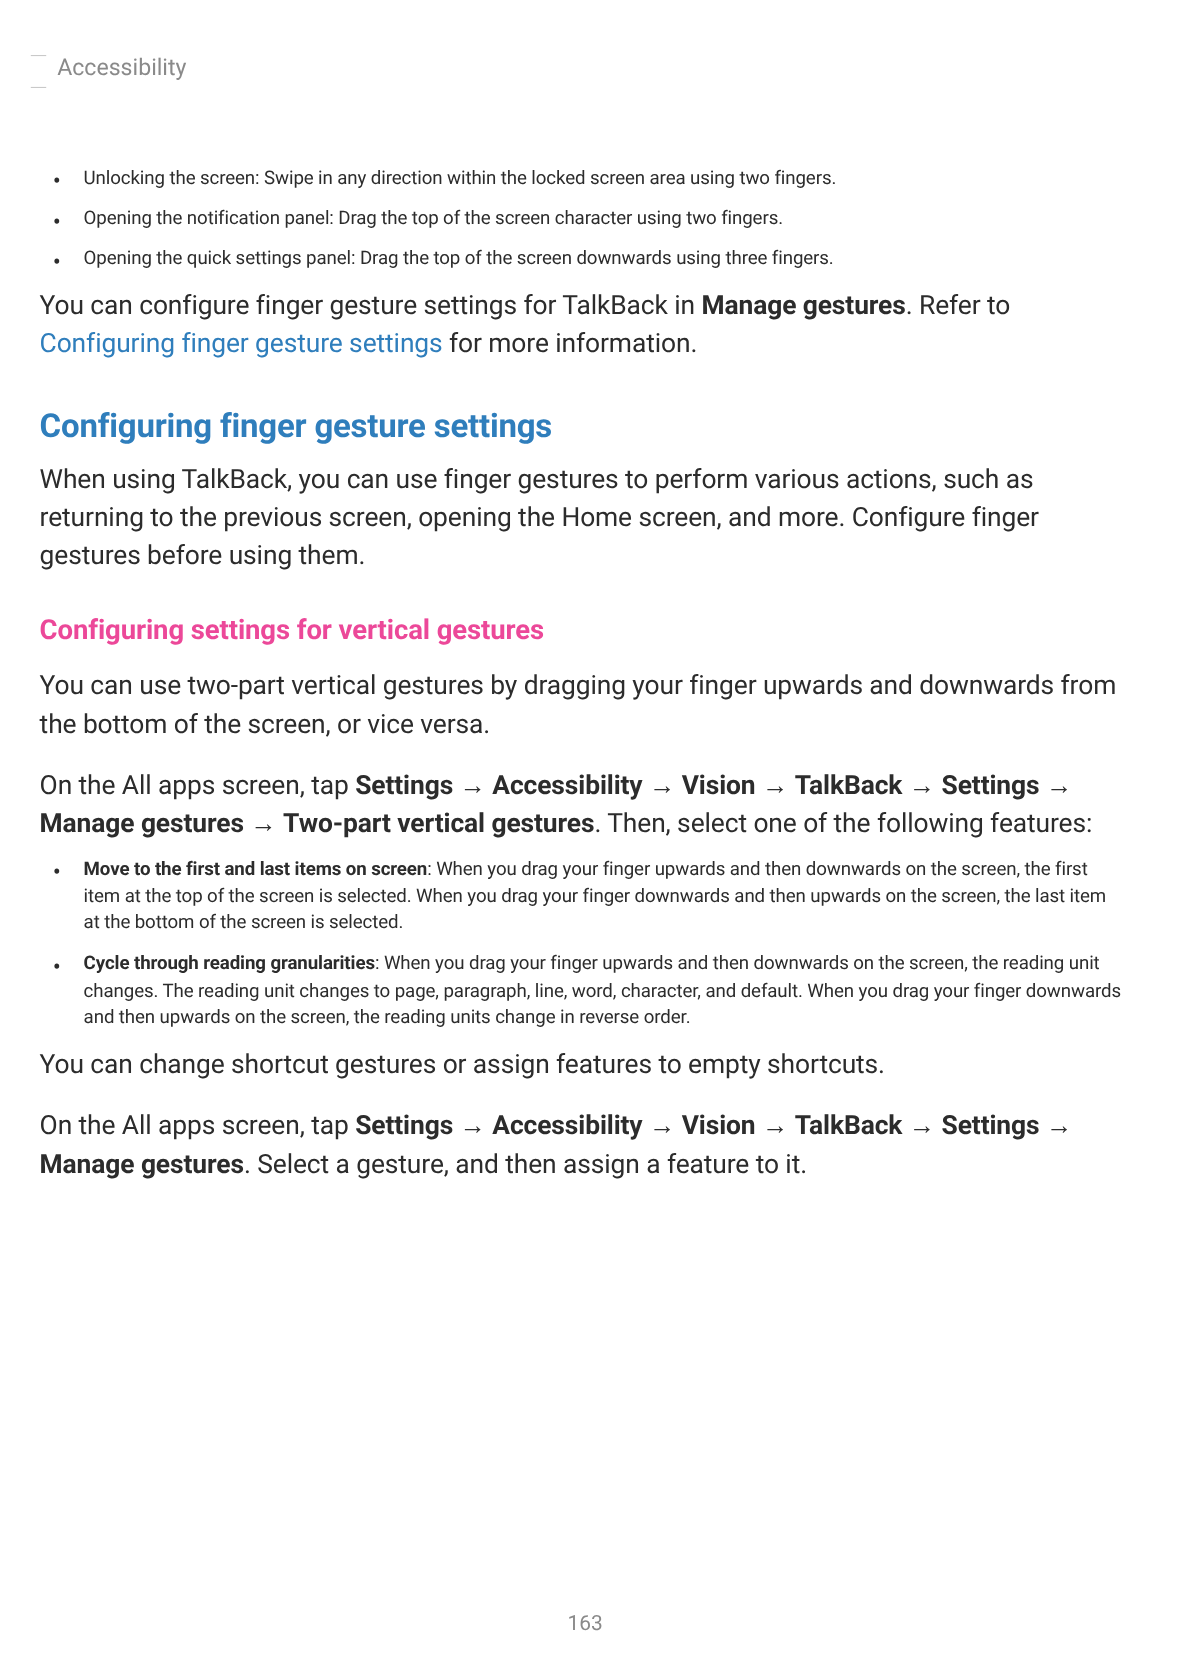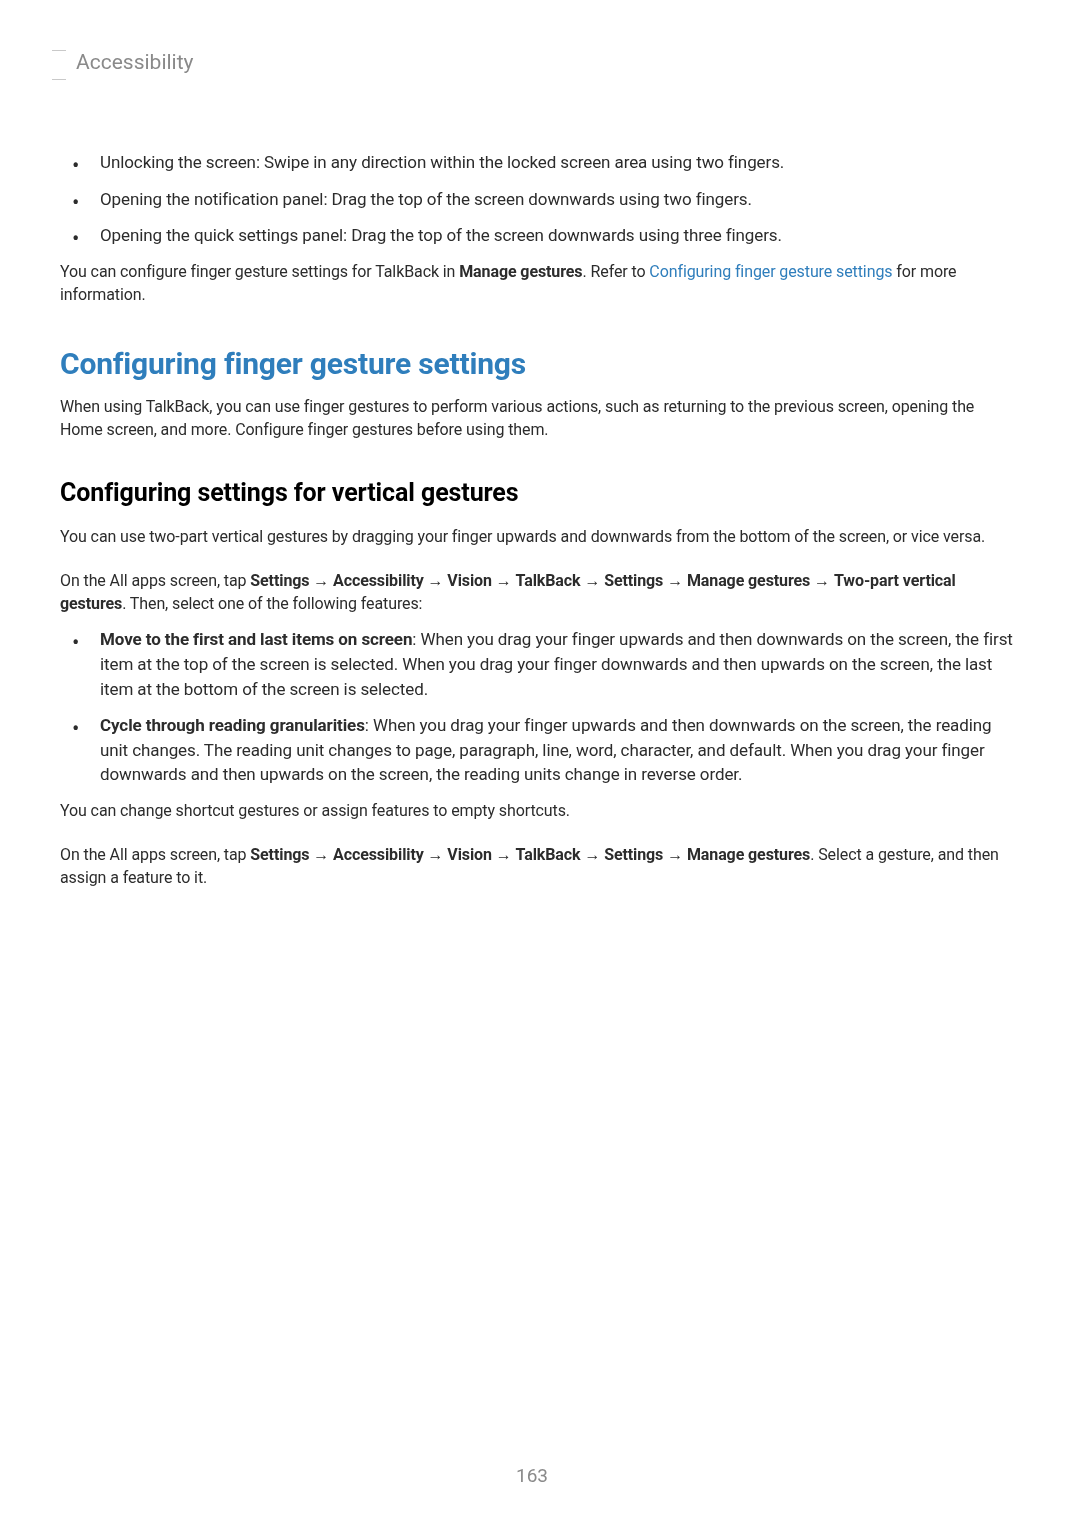--- a/index.html
+++ b/index.html
@@ -8,21 +8,21 @@
     background: #fff;
     font-family: -apple-system, BlinkMacSystemFont, "Segoe UI", Roboto, Helvetica, Arial, sans-serif;
     color: #2c2c2c;
     width: 1080px;
     height: 1527px;
     position: relative;
     box-sizing: border-box;
     -webkit-font-smoothing: antialiased;
   }
   .page {
-    padding: 50px 60px 0 60px;
+    padding: 50px 60px 0 36px;
     box-sizing: border-box;
   }
   .header {
     display: flex;
     align-items: flex-start;
     color: #8a8a8a;
     font-size: 21px;
     margin-bottom: 70px;
     margin-left: -8px;
   }
@@ -55,39 +55,39 @@
   .bullets li::before {
     content: "•";
     position: absolute;
     left: 12px;
     top: 0;
     font-size: 22px;
     color: #2c2c2c;
   }
 
   .para {
-    font-size: 16px;
+    font-size: 24px;
     line-height: 1.45;
     margin: 0 0 12px 0;
     letter-spacing: -0.1px;
   }
   .para + .para { margin-top: 21px; }
 
   .link { color: #2f7ebc; }
 
   .h2 {
     color: #2f7ebc;
     font-size: 30px;
     font-weight: 700;
     margin: 40px 0 14px 0;
     letter-spacing: -0.2px;
   }
 
   .h3 {
-    color: #000000;
+    color: #ec4899;
     font-size: 25px;
     font-weight: 700;
     margin: 36px 0 18px 0;
     letter-spacing: -0.1px;
   }
 
   .strong { font-weight: 700; }
 
   .arrow {
     font-weight: 400;
@@ -107,21 +107,21 @@
 
 <div class="page">
 
   <div class="header">
     <span class="header-bar"></span>
     <span class="header-text">Accessibility</span>
   </div>
 
   <ul class="bullets">
     <li>Unlocking the screen: Swipe in any direction within the locked screen area using two fingers.</li>
-    <li>Opening the notification panel: Drag the top of the screen downwards using two fingers.</li>
+    <li>Opening the notification panel: Drag the top of the screen character using two fingers.</li>
     <li>Opening the quick settings panel: Drag the top of the screen downwards using three fingers.</li>
   </ul>
 
   <p class="para">
     <span>You can configure finger gesture settings for TalkBack in </span><span class="strong">Manage gestures</span><span>. Refer to </span><span class="link">Configuring finger gesture settings</span><span> for more information.</span>
   </p>
 
   <div class="h2">Configuring finger gesture settings</div>
   <p class="para">When using TalkBack, you can use finger gestures to perform various actions, such as returning to the previous screen, opening the Home screen, and more. Configure finger gestures before using them.</p>
 

